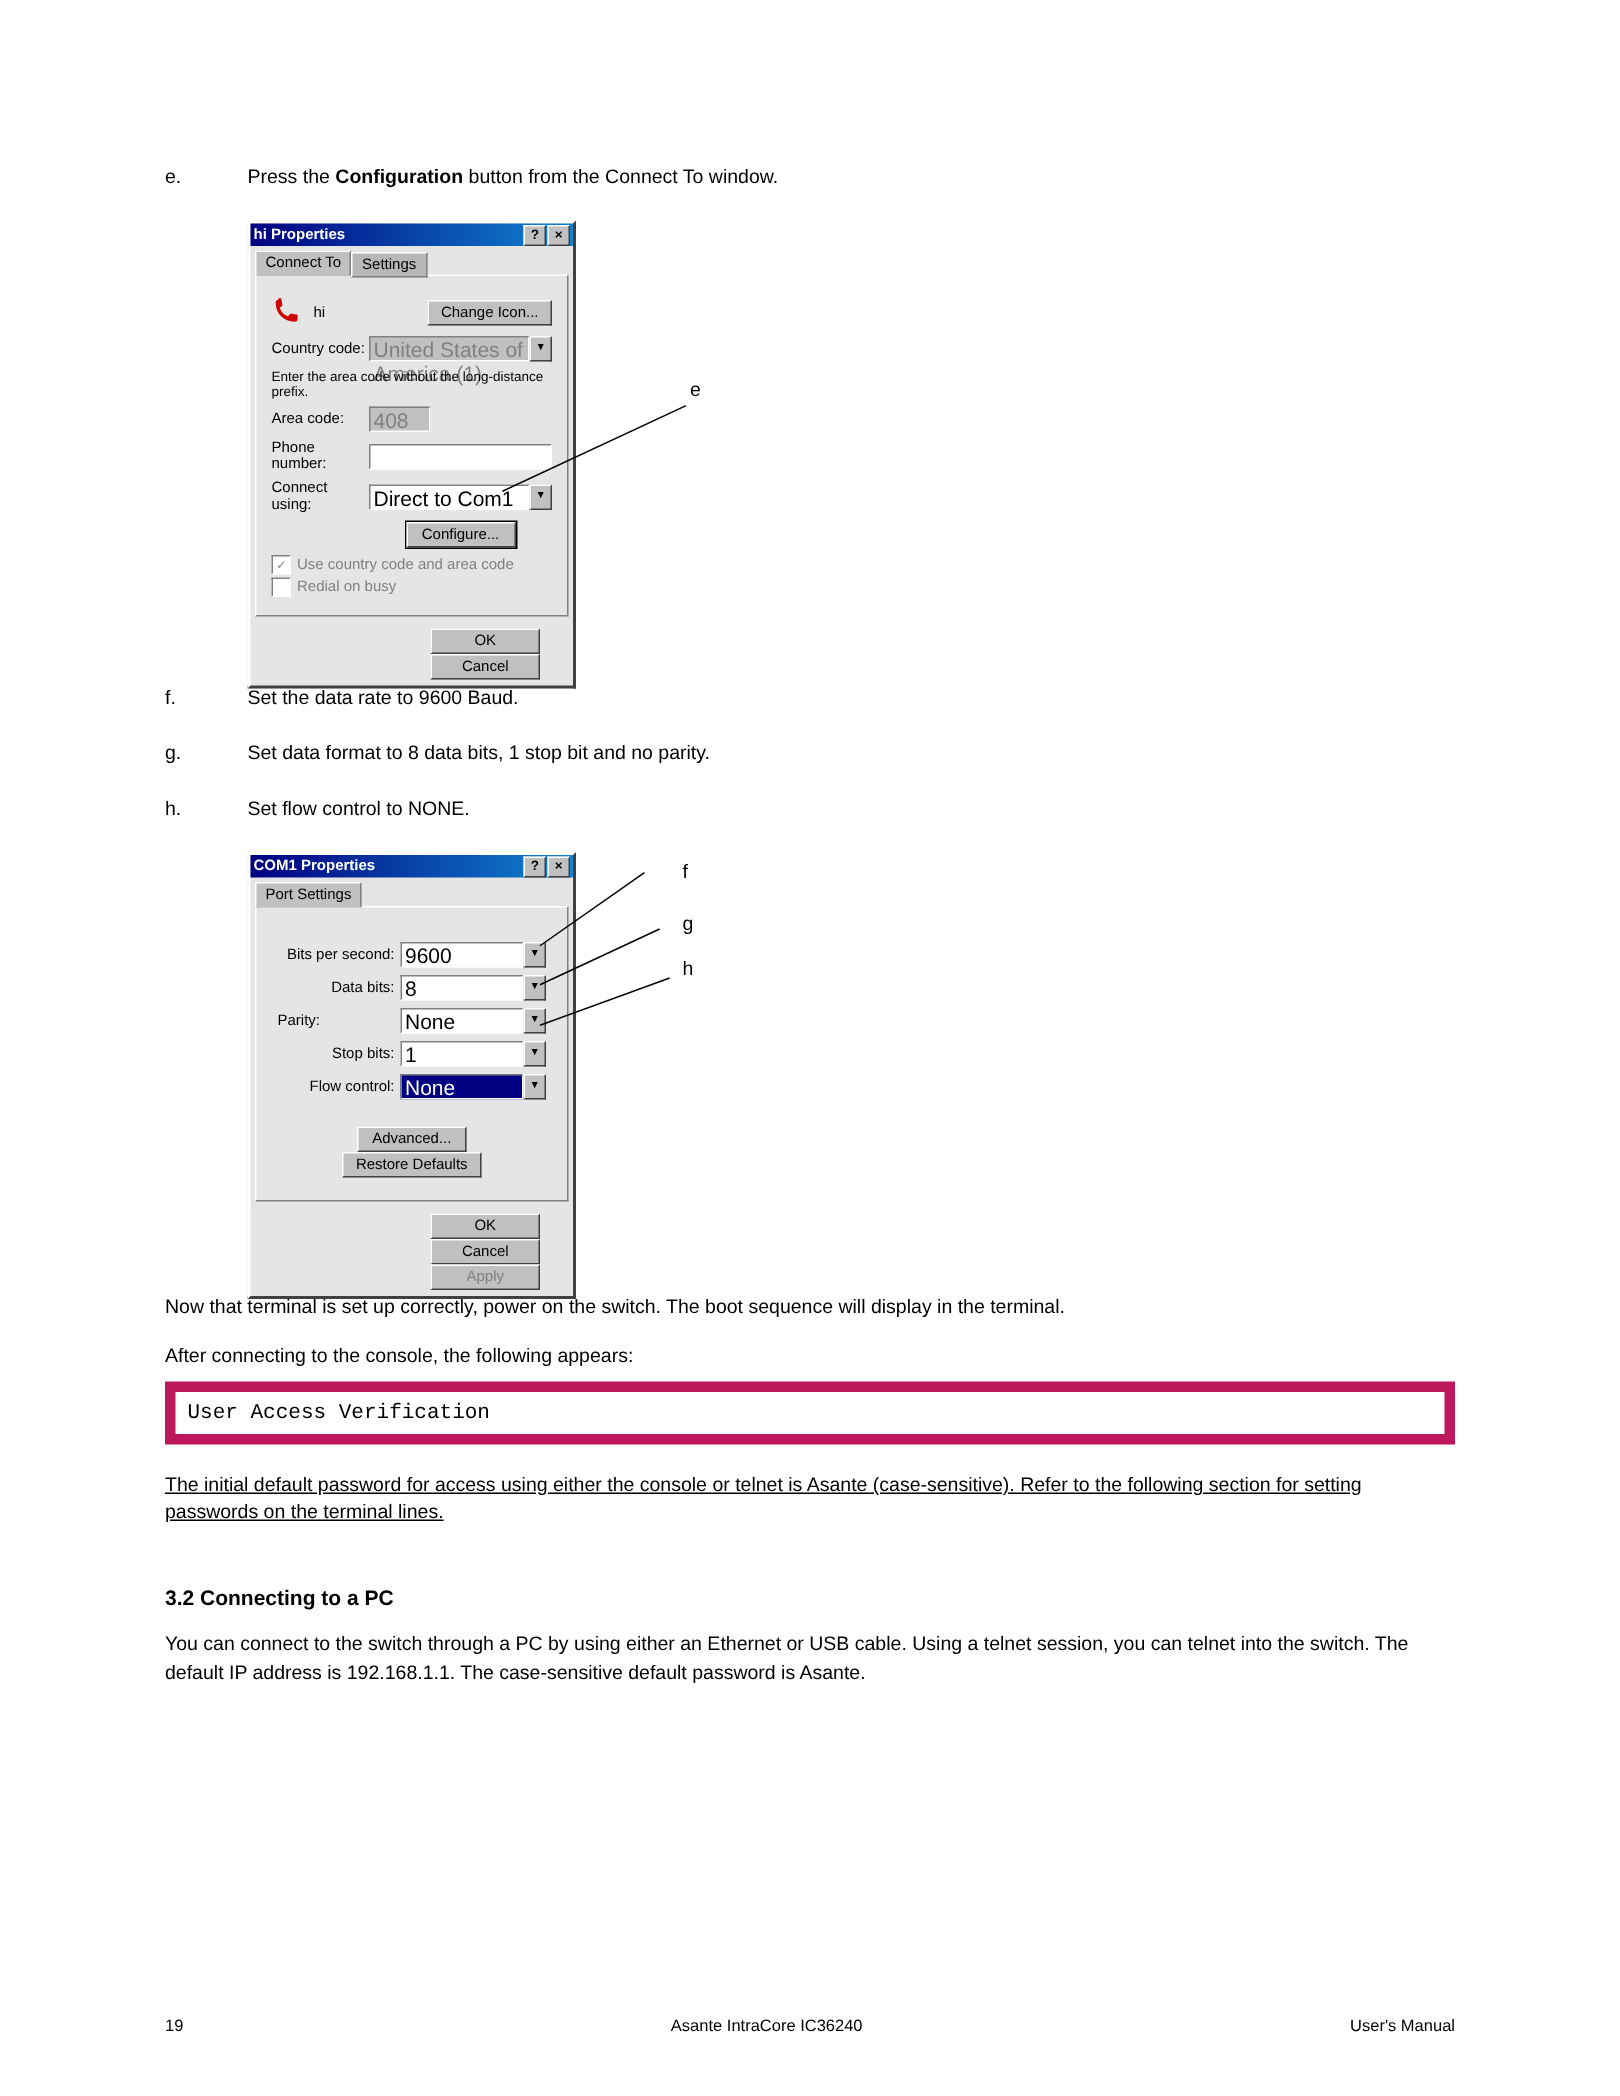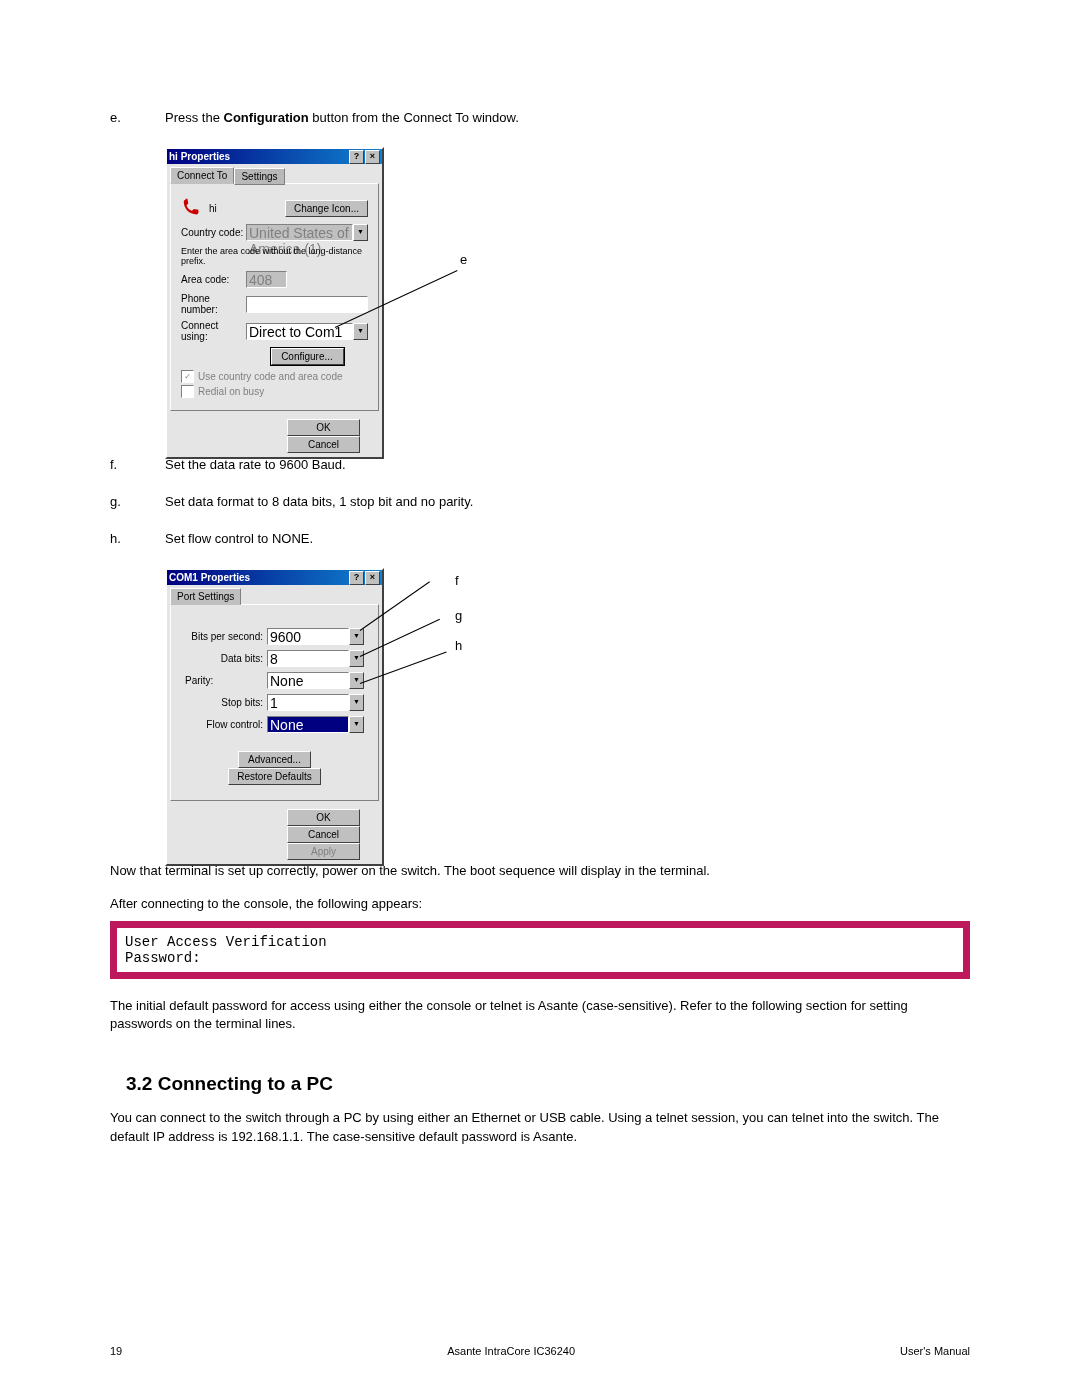--- a/index.html
+++ b/index.html
@@ -98,21 +98,21 @@
   }
   .phone-icon svg { width:22px; height:22px; }
 
   .callout-line { position:absolute; border-top:1px solid #000; transform-origin:left center; }
   .callout-label { position:absolute; font-size:13px; font-family:Arial; }
 
   .terminal {
     border:7px solid #be185d; padding:6px 8px; font-family:"Courier New",monospace; font-size:14px;
     margin:10px 0 18px 0;
   }
-  h2.section { font-size:19px; margin:40px 0 14px 16px; }
+  h2.section { font-size:14px; margin:40px 0 14px 0; }
   .footer { position:absolute; bottom:40px; left:110px; right:110px; display:flex; justify-content:space-between; font-size:11px; }
 
   .dlg-wrap { position:relative; margin-left:55px; margin-bottom:30px; }
 </style>
 </head>
 <body>
 
 <div class="page">
 
   <div class="step">
@@ -272,24 +272,23 @@
     <div class="callout-label" style="left:290px; top:40px;">g</div>
     <div class="callout-line" style="left:195px; top:115px; width:92px; transform:rotate(-20deg);"></div>
     <div class="callout-label" style="left:290px; top:70px;">h</div>
   </div>
 
   <p style="margin:8px 0 18px 0;">Now that terminal is set up correctly, power on the switch. The boot sequence will display in the terminal.</p>
   <p style="margin:0 0 8px 0;">After connecting to the console, the following appears:</p>
 
   <div class="terminal">
     <div>User Access Verification</div>
-    <div>Password:</div>
-  </div>
-
-  <p style="line-height:1.4;">The initial default password for access using either the console or telnet is Asante (case-sensitive). Refer to the following section for setting passwords on the terminal lines.</p>
+  </div>
+
+  <p style="line-height:1.4;text-decoration:underline;">The initial default password for access using either the console or telnet is Asante (case-sensitive). Refer to the following section for setting passwords on the terminal lines.</p>
 
   <h2 class="section">3.2 Connecting to a PC</h2>
 
   <p style="line-height:1.4;">You can connect to the switch through a PC by using either an Ethernet or USB cable. Using a telnet session, you can telnet into the switch. The default IP address is 192.168.1.1. The case-sensitive default password is Asante.</p>
 
   <div class="footer">
     <span>19</span>
     <span>Asante IntraCore IC36240</span>
     <span>User's Manual</span>
   </div>

